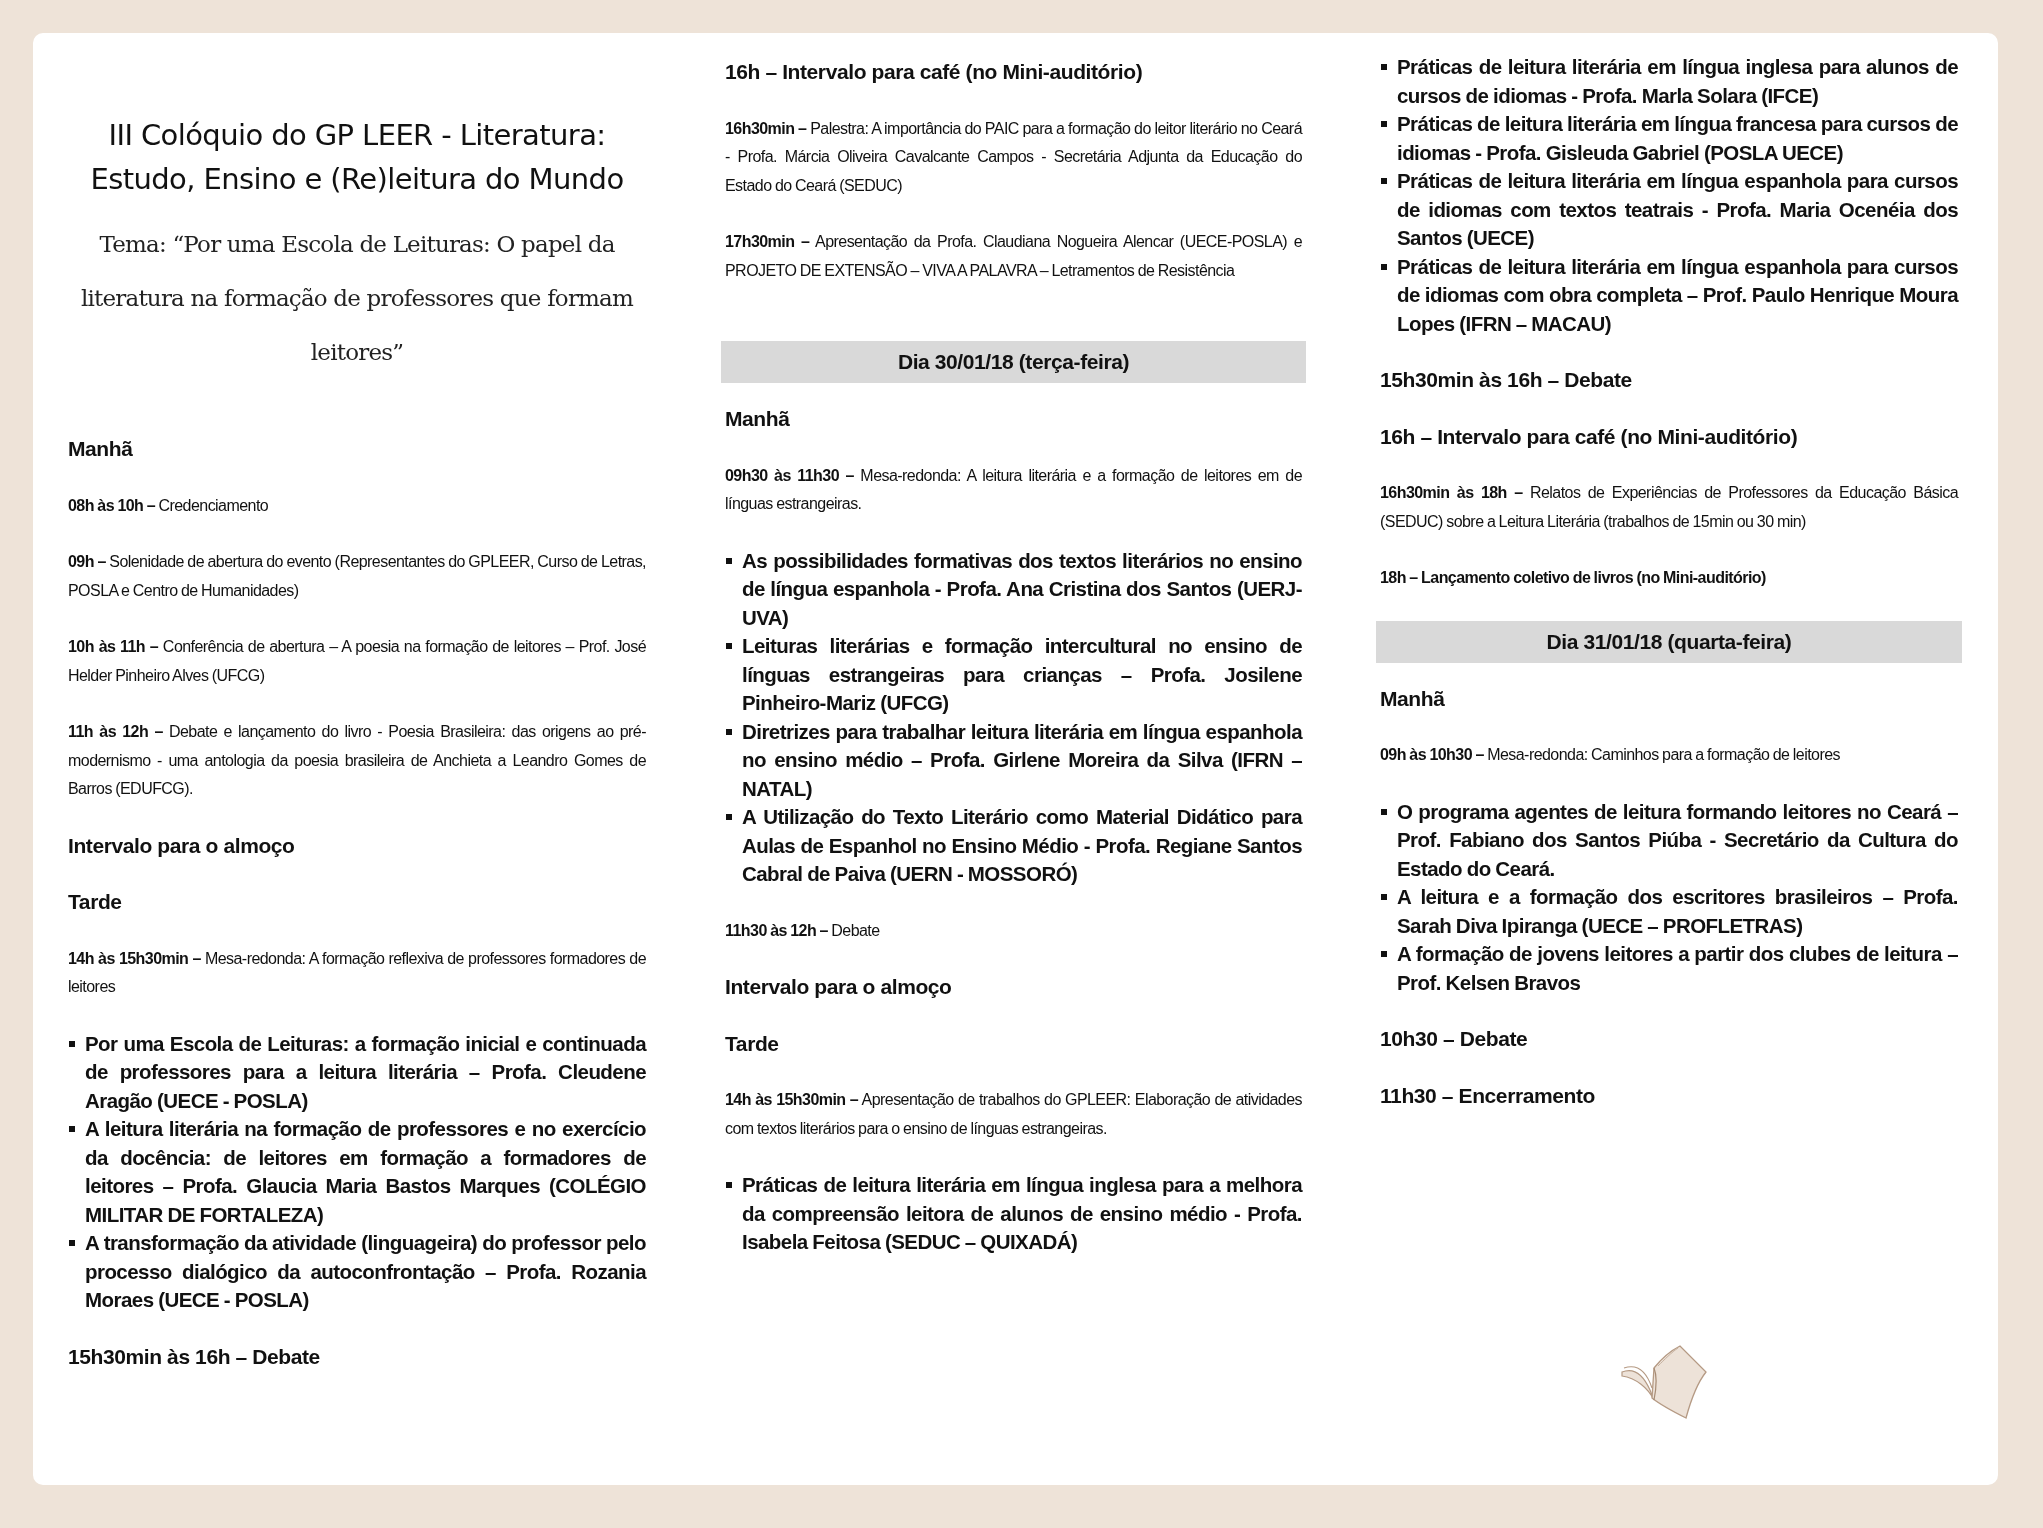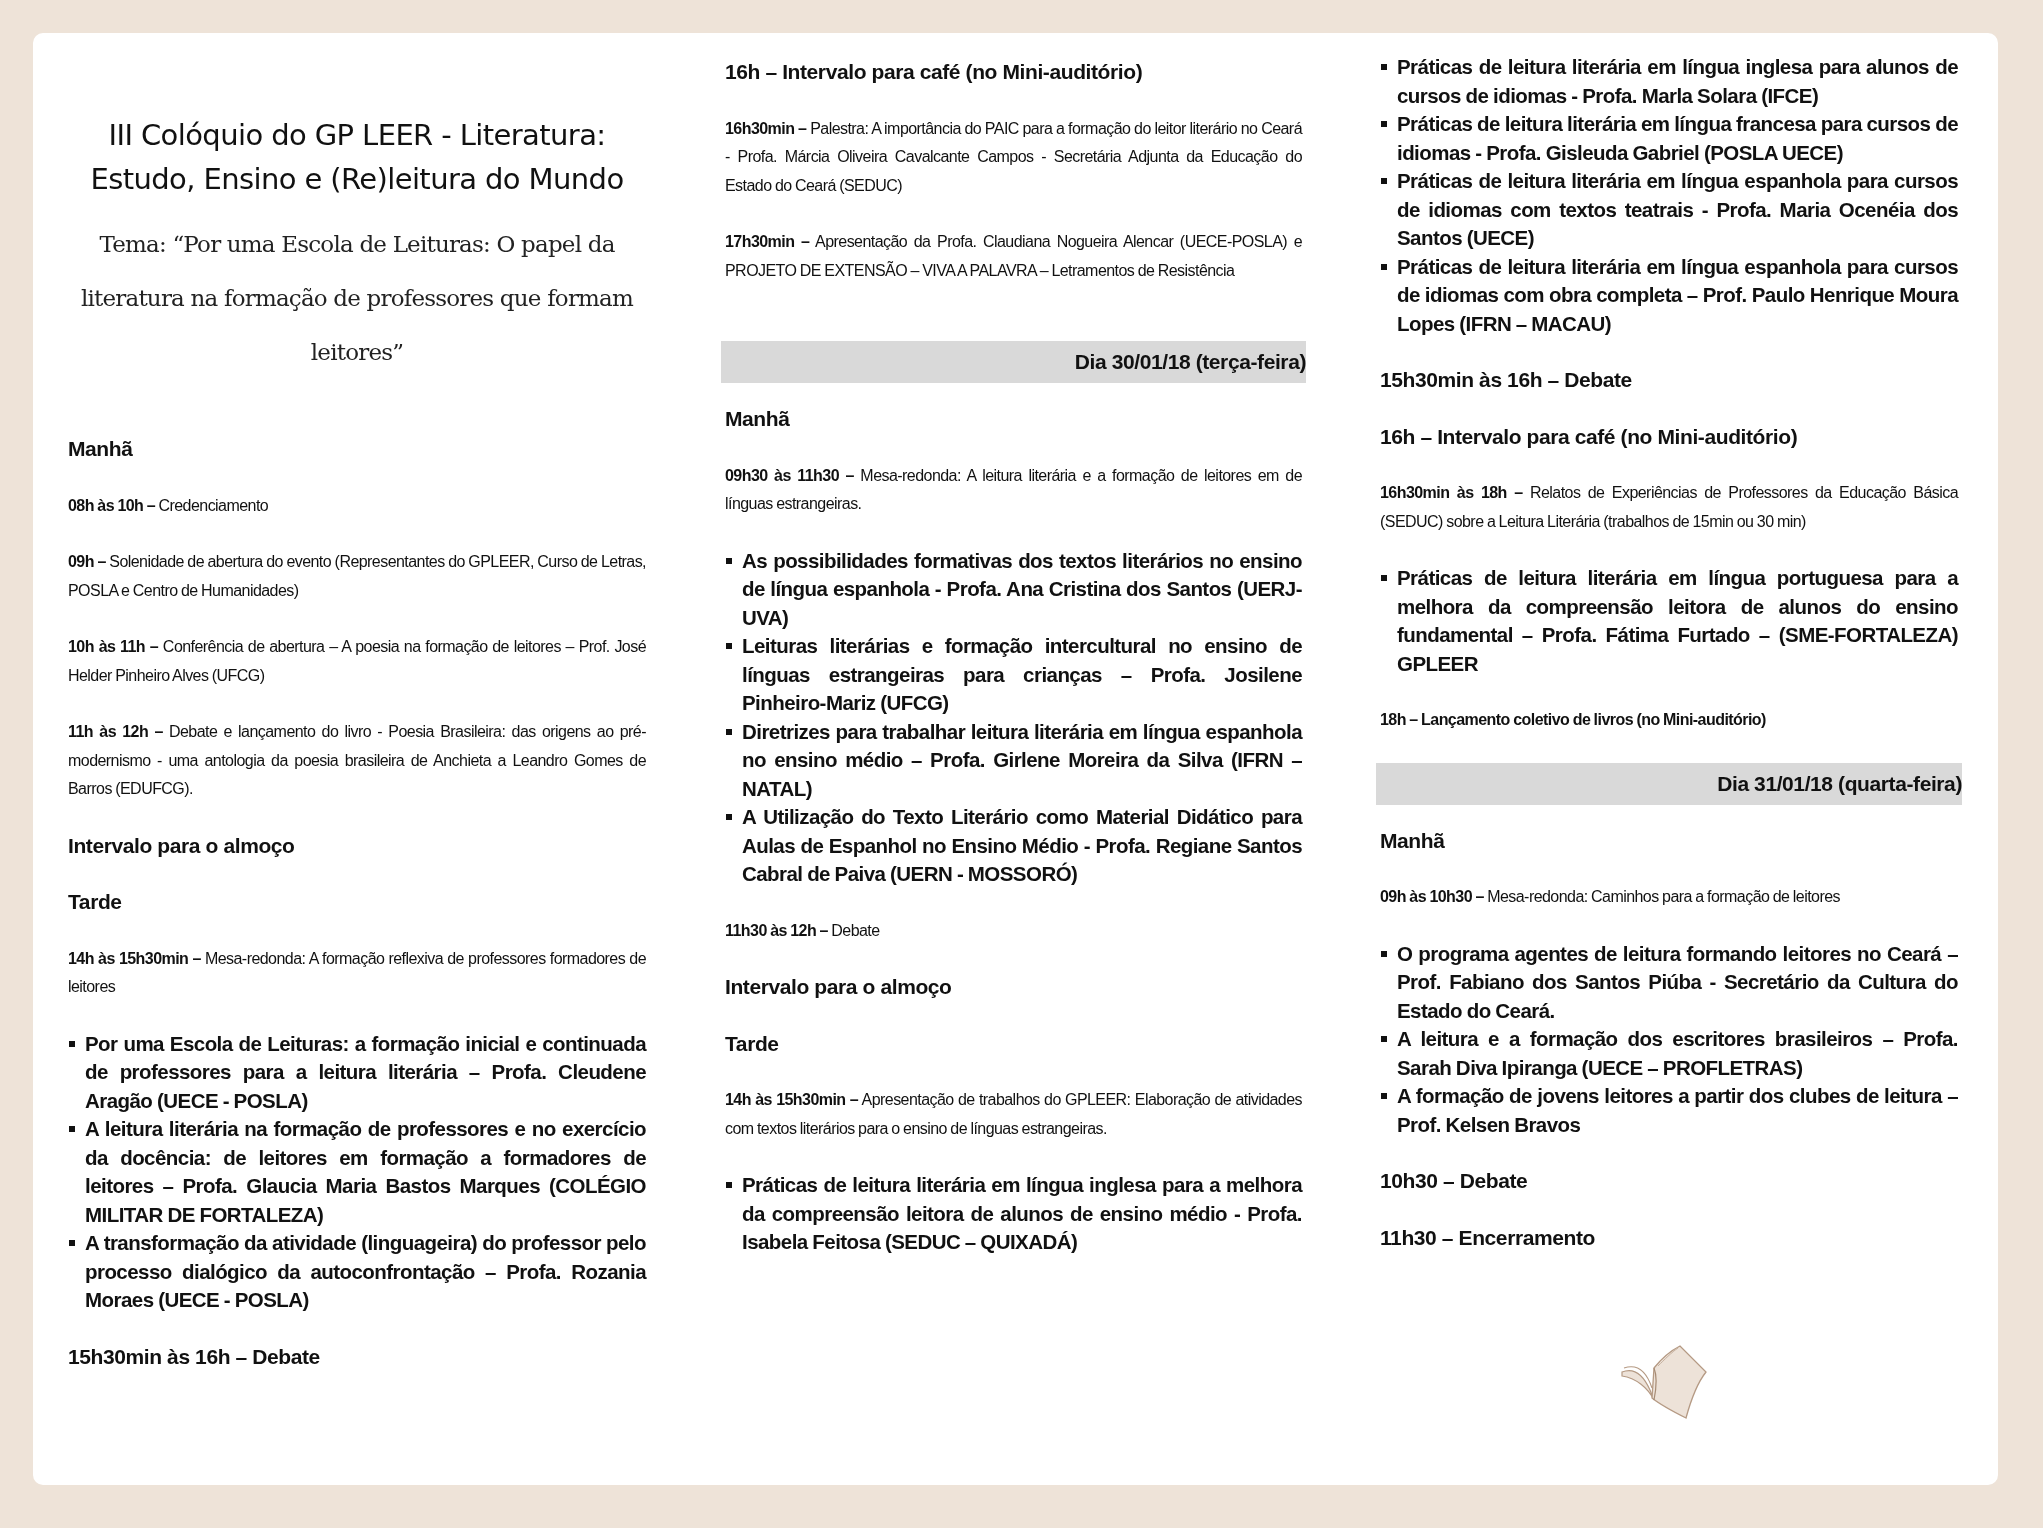--- a/index.html
+++ b/index.html
@@ -24,21 +24,21 @@
     margin: 0 0 28px 0;
   }
   .txt b { font-weight: bold; }
   .label { font-weight: bold; font-size: 21px; line-height: 28.5px; margin: 0 0 28px 0; letter-spacing: -0.4px; }
   .daybar {
     background: #D9D9D9; text-align: center; font-weight: bold;
     font-size: 21px; line-height: 42px; height: 42px; letter-spacing: -0.4px;
     margin: 0 0 22px 0;
   }
   .col1 .daybar { margin-left: -3px; margin-right: -57px; }
-  .col2 .daybar, .col3 .daybar { margin-left: -4px; margin-right: -4px; text-align: right; }
+  .col2 .daybar, .col3 .daybar { margin-left: -4px; margin-right: -4px; }
   ul.bullets { list-style: none; padding: 0; margin: 0 0 28px 0; font-weight: bold; }
   ul.bullets li {
     position: relative; padding-left: 17px;
     font-size: 20.5px; line-height: 28.5px; text-align: justify;
     letter-spacing: -0.55px; word-spacing: -0.5px;
   }
   ul.bullets li .bullet {
     position: absolute; left: 1px; top: 11px; width: 6px; height: 6px; background: #111;
   }
   .title {
@@ -115,23 +115,20 @@
   <div class="col col3" style="top:20px;">
     <ul class="bullets">
       <li><span class="bullet"></span><span>Práticas de leitura literária em língua inglesa para alunos de cursos de idiomas - Profa. Marla Solara (IFCE)</span></li>
       <li><span class="bullet"></span><span>Práticas de leitura literária em língua francesa para cursos de idiomas - Profa. Gisleuda Gabriel (POSLA UECE)</span></li>
       <li><span class="bullet"></span><span>Práticas de leitura literária em língua espanhola para cursos de idiomas com textos teatrais - Profa. Maria Ocenéia dos Santos (UECE)</span></li>
       <li><span class="bullet"></span><span>Práticas de leitura literária em língua espanhola para cursos de idiomas com obra completa – Prof. Paulo Henrique Moura Lopes (IFRN – MACAU)</span></li>
     </ul>
     <div class="label">15h30min às 16h – Debate</div>
     <div class="label">16h – Intervalo para café (no Mini-auditório)</div>
     <p class="txt"><b>16h30min às 18h –</b><span> Relatos de Experiências de Professores da Educação Básica (SEDUC) sobre a Leitura Literária (trabalhos de 15min ou 30 min)</span></p>
-    <ul class="bullets">
-      <li><span class="bullet"></span><span>Práticas de leitura literária em língua portuguesa para a melhora da compreensão leitora de alunos do ensino fundamental – Profa. Fátima Furtado – (SME-FORTALEZA) GPLEER</span></li>
-    </ul>
     <p class="txt" style="font-weight:bold;">18h – Lançamento coletivo de livros (no Mini-auditório)</p>
 
     <div class="daybar">Dia 31/01/18 (quarta-feira)</div>
     <div class="label">Manhã</div>
     <p class="txt"><b>09h às 10h30 –</b><span> Mesa-redonda: Caminhos para a formação de leitores</span></p>
     <ul class="bullets">
       <li><span class="bullet"></span><span>O programa agentes de leitura formando leitores no Ceará – Prof. Fabiano dos Santos Piúba - Secretário da Cultura do Estado do Ceará.</span></li>
       <li><span class="bullet"></span><span>A leitura e a formação dos escritores brasileiros – Profa. Sarah Diva Ipiranga (UECE – PROFLETRAS)</span></li>
       <li><span class="bullet"></span><span>A formação de jovens leitores a partir dos clubes de leitura – Prof. Kelsen Bravos</span></li>
     </ul>

